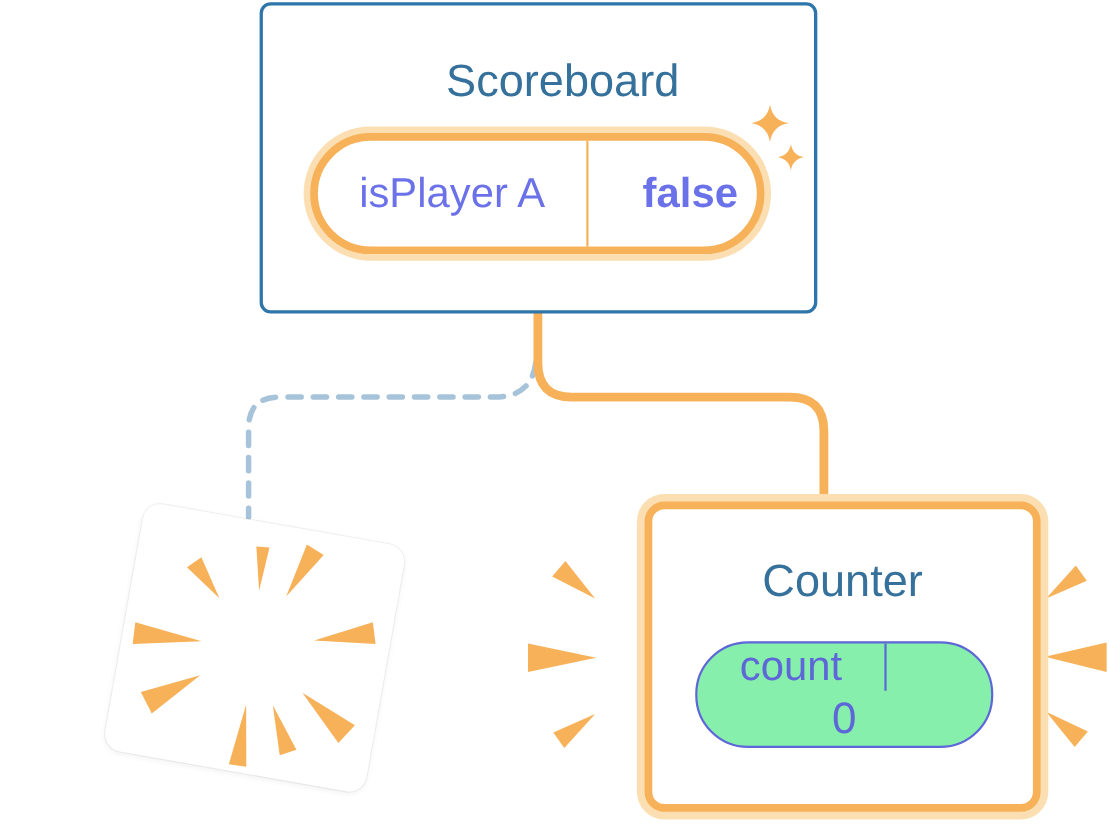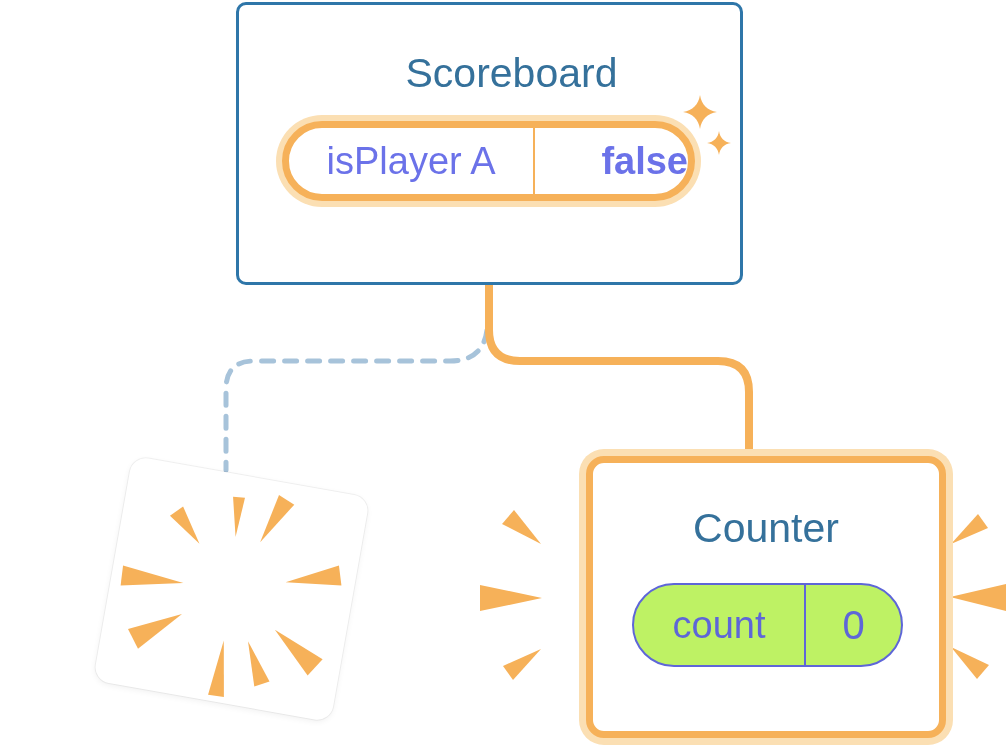--- a/index.html
+++ b/index.html
@@ -33,52 +33,52 @@
     border-radius:10px;background:var(--card-bg);z-index:2;
   }
   .card-title{
     position:absolute;left:0;right:0;text-align:center;
     font-size:41px;font-weight:500;color:var(--title-teal);line-height:1.1;
   }
   .scoreboard-card .card-title{top:46px;padding-left:44px;}
 
   
   .prop-pill{
-    position:absolute;left:43px;top:116px;width:413px;height:80px;
+    position:absolute;left:43px;top:116px;width:413px;height:110px;
     box-sizing:border-box;border:7px solid var(--accent-orange);
     border-radius:60px;background:#fff;
     box-shadow:0 0 0 6px var(--accent-orange-light);
     display:flex;align-items:stretch;
   }
   .prop-pill .cell-left{
     width:244px;border-right:2px solid var(--accent-orange);
     display:flex;align-items:center;justify-content:center;
   }
   .prop-pill .cell-right{
-    flex:1;display:flex;align-items:center;justify-content:flex-end;padding-left:32px;
+    flex:1;display:flex;align-items:center;justify-content:center;padding-left:32px;
   }
   .prop-label{font-size:38px;color:var(--state-indigo);}
   .prop-value{font-size:38px;font-weight:700;color:var(--state-indigo);}
 
   .sparkles{position:absolute;left:444px;top:90px;z-index:3;}
 
   
   .counter-card{
     position:absolute;left:566px;top:456px;width:360px;height:282px;
     box-sizing:border-box;border:7px solid var(--accent-orange);
     border-radius:18px;background:var(--card-bg);
     box-shadow:0 0 0 7px var(--accent-orange-light);z-index:2;margin-left:20px;
   }
   .counter-card .card-title{top:43px;}
 
   
   .state-pill{
-    position:absolute;left:39px;top:120px;width:271px;height:84px;
+    position:absolute;left:39px;top:120px;width:271px;height:97px;
     box-sizing:border-box;border:2px solid var(--pill-border-indigo);
-    border-radius:48px;background:#bef264;display:flex;align-items:stretch;
+    border-radius:48px;background:#86efac;display:flex;align-items:stretch;flex-direction:column;
   }
   .state-pill .cell-left{
     width:170px;border-right:2px solid var(--pill-border-indigo);
     display:flex;align-items:center;justify-content:center;
   }
   .state-pill .cell-right{
     flex:1;display:flex;align-items:center;justify-content:center;
   }
   .state-label{font-size:38px;color:var(--pill-border-indigo);}
   .state-value{font-size:40px;color:var(--pill-border-indigo);}

